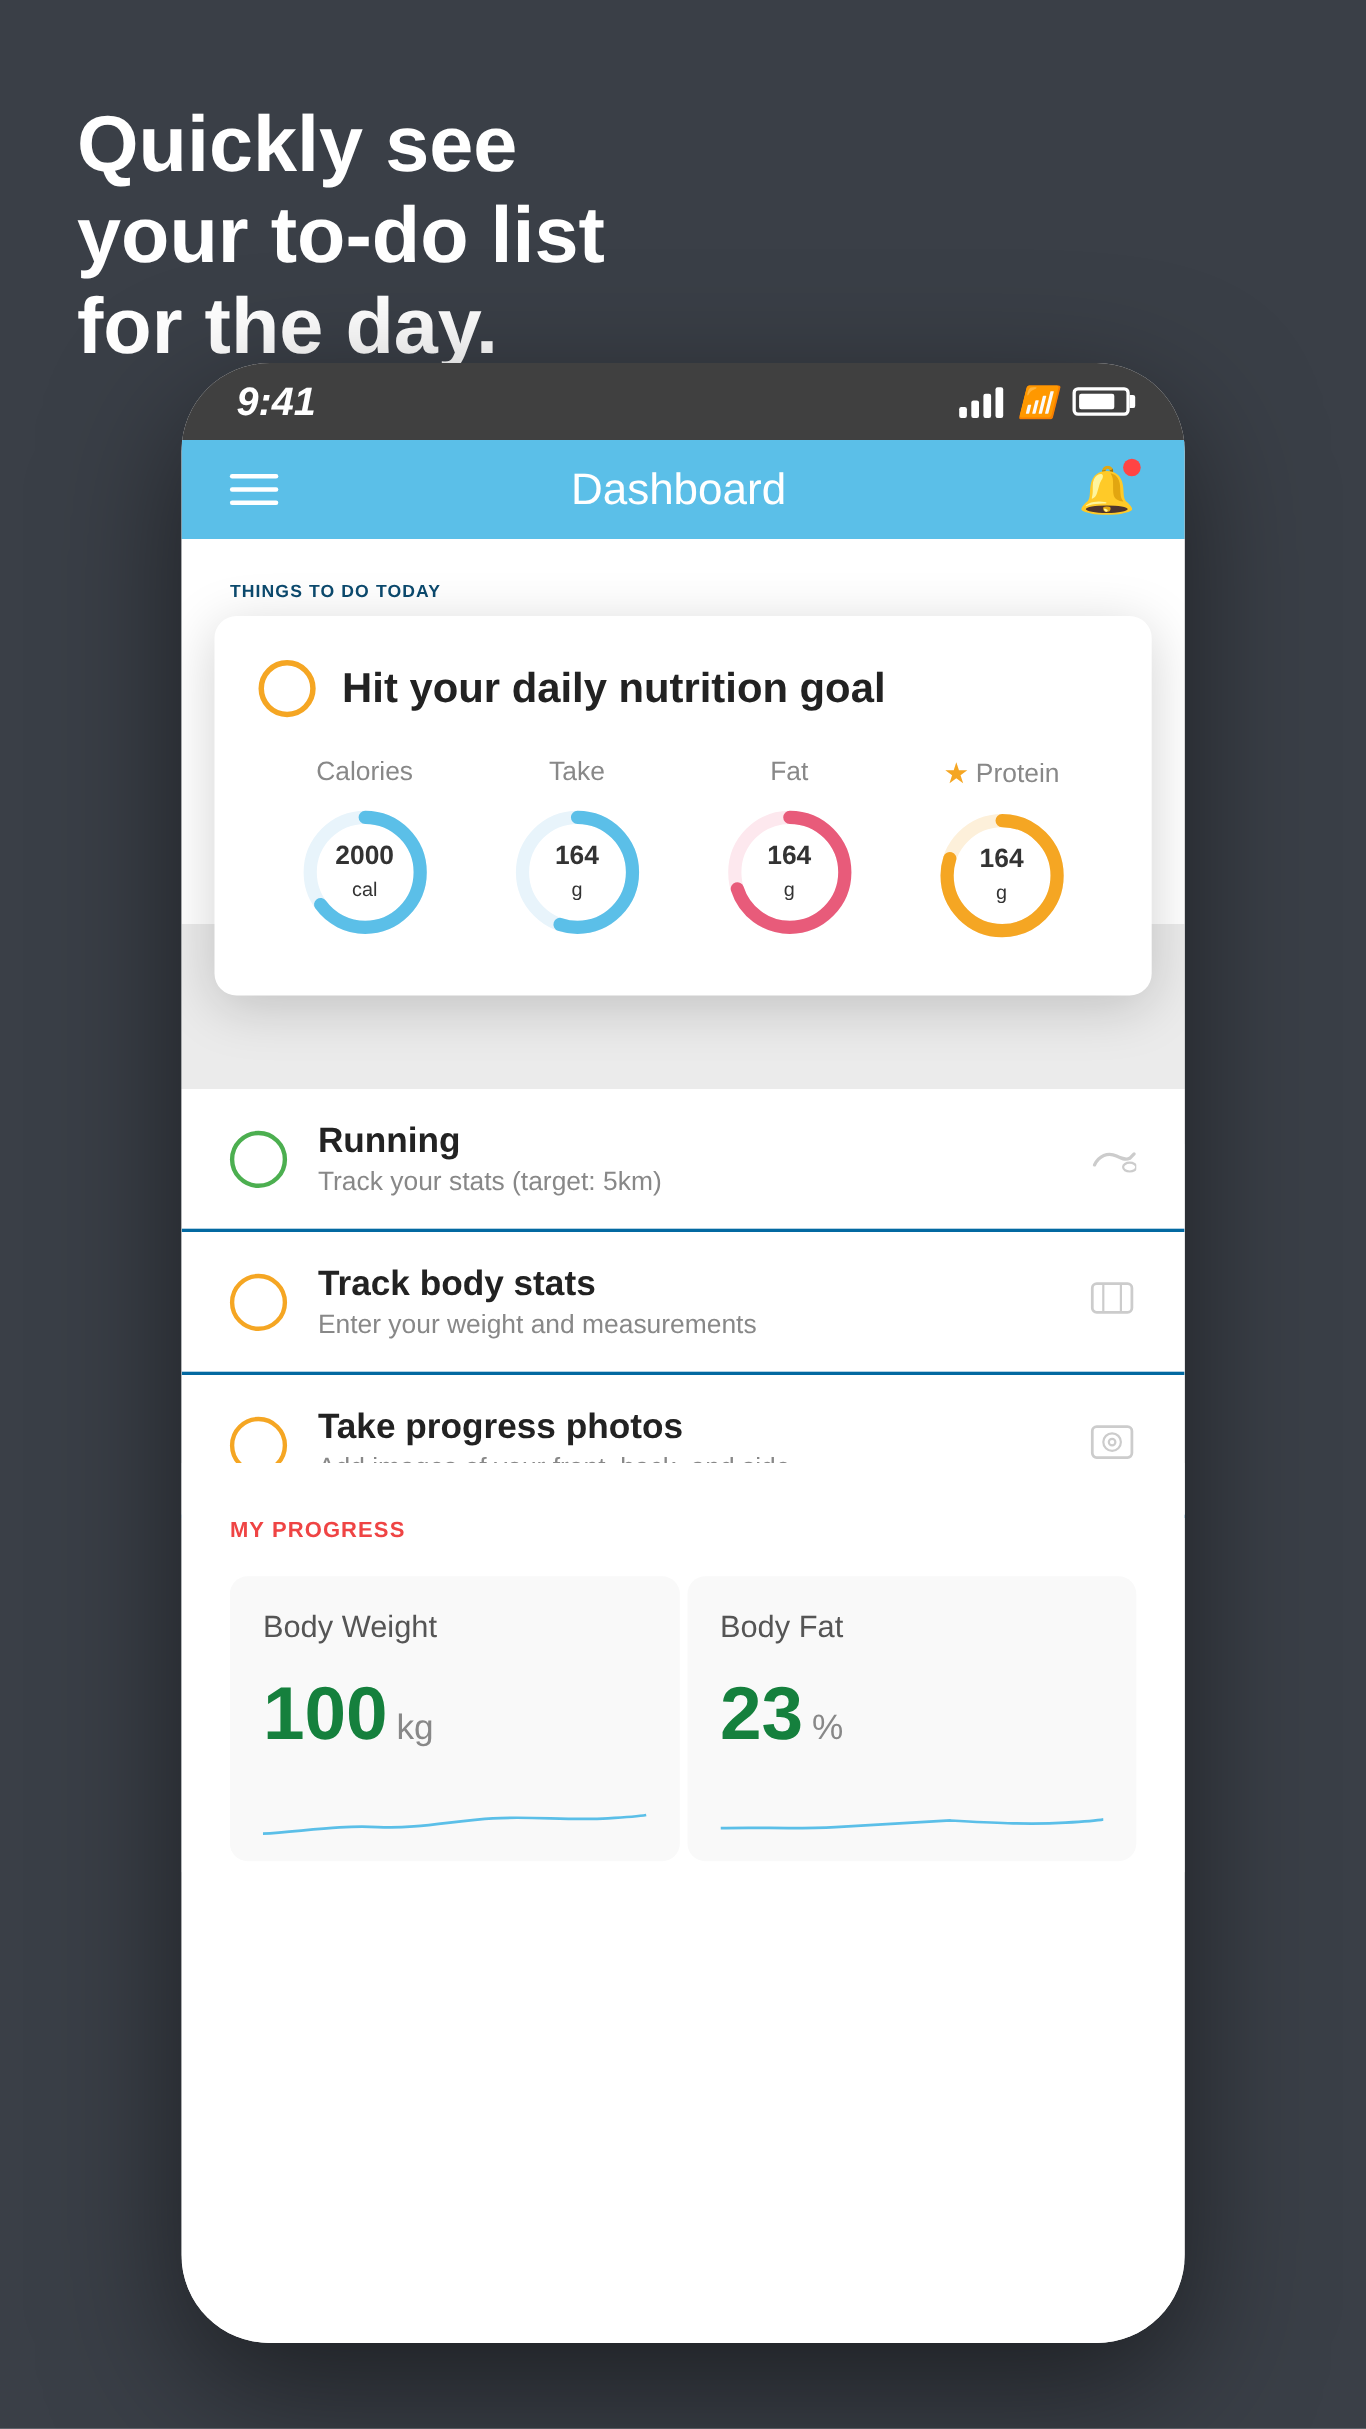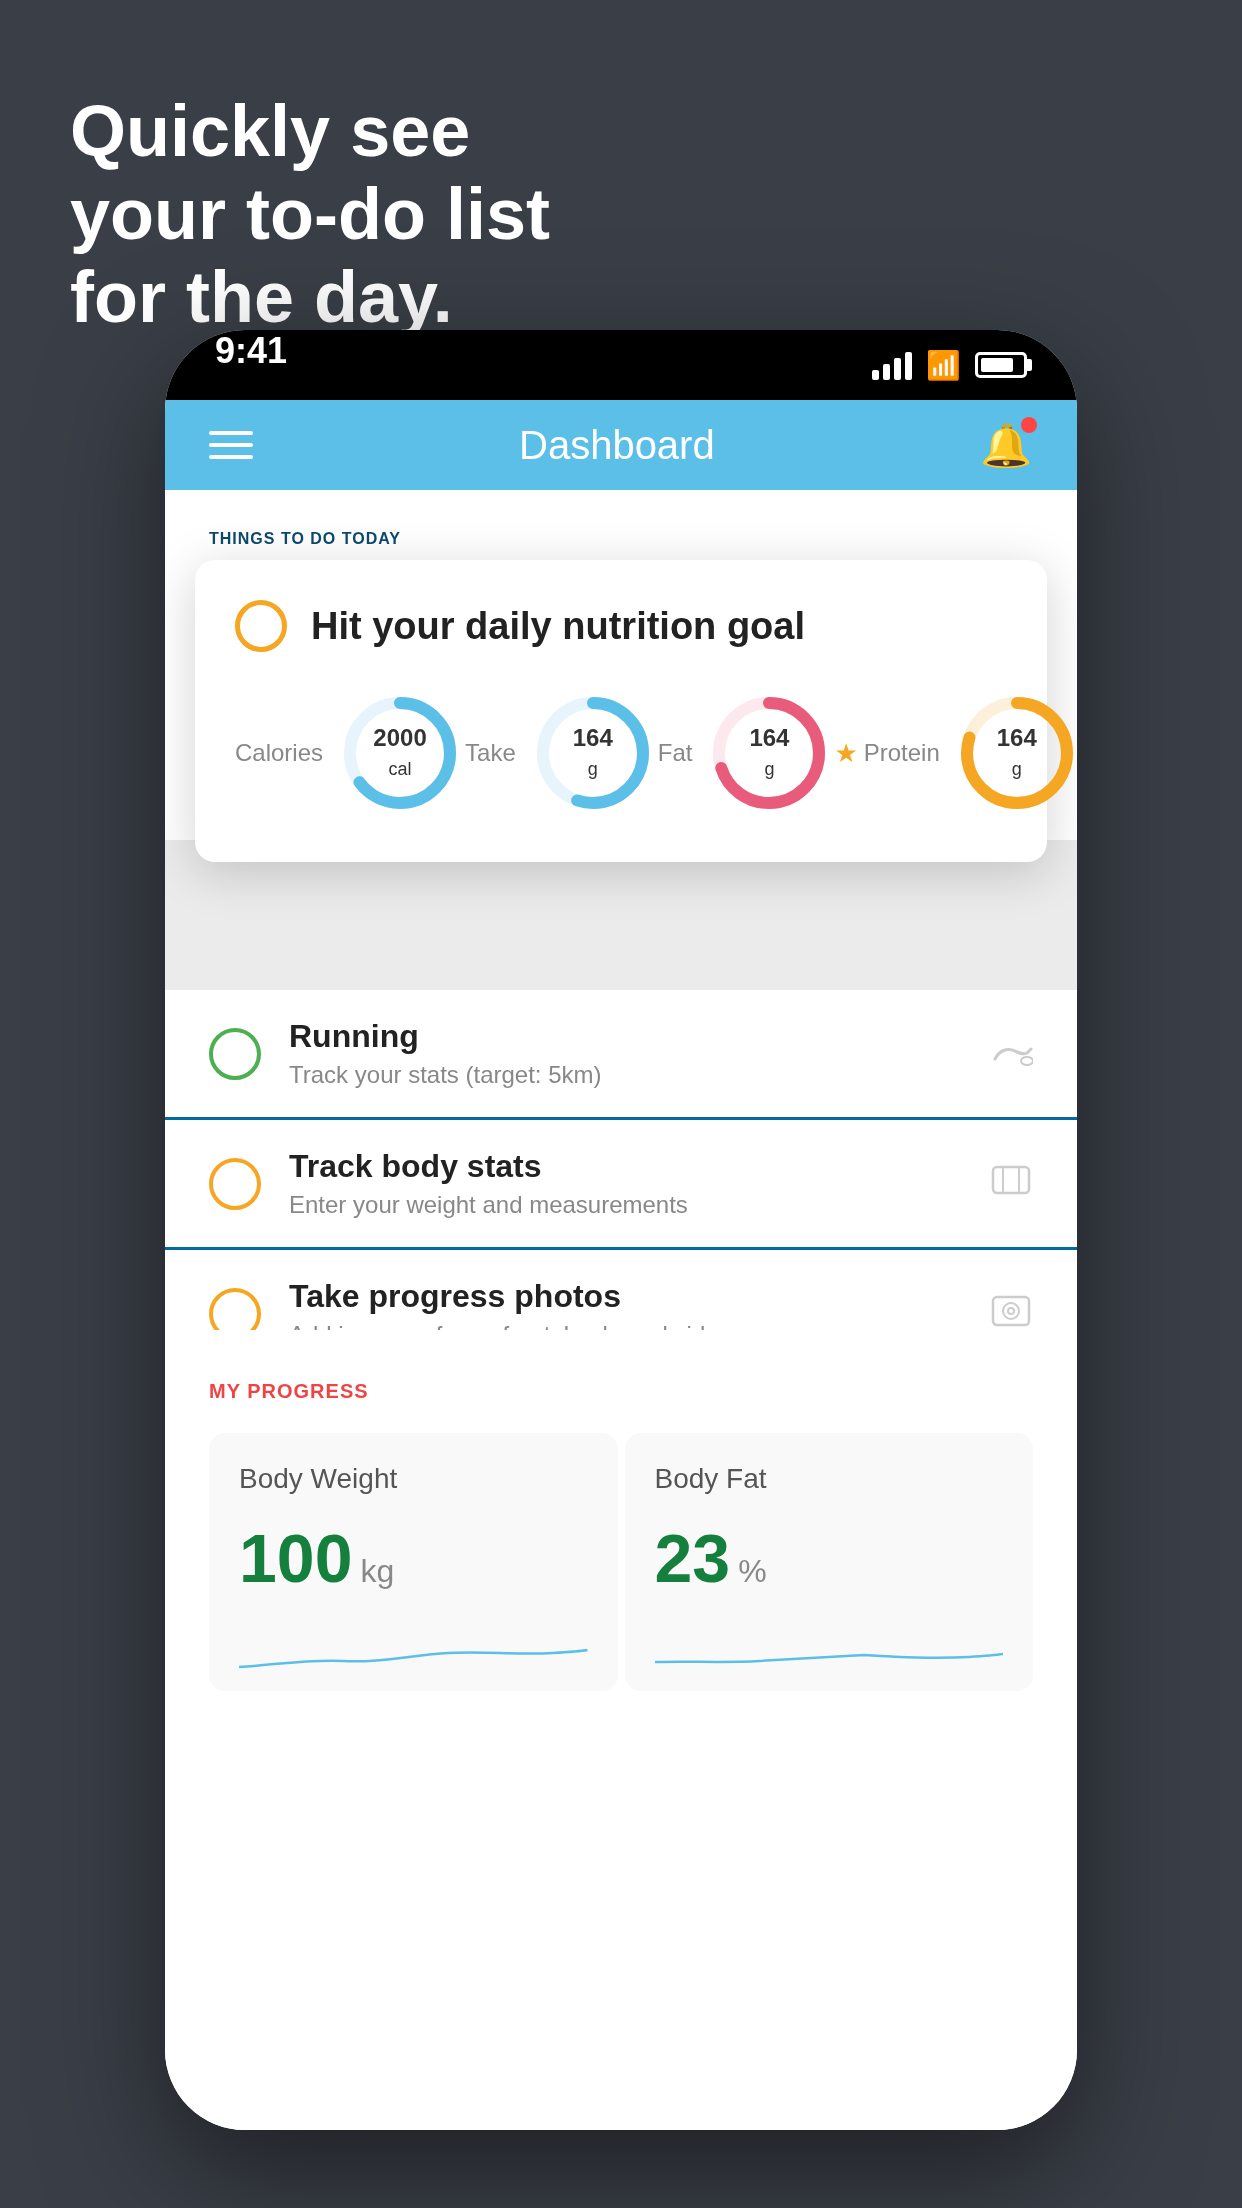--- a/index.html
+++ b/index.html
@@ -34,25 +34,27 @@
       height: 1800px;
       background: #f2f2f2;
       border-radius: 80px;
       overflow: hidden;
       box-shadow: 0 40px 120px rgba(0,0,0,0.5);
       z-index: 2;
     }
 
     
     .status-bar {
-      background: #000000;
+      background: #404040;
       height: 70px;
       display: flex;
+      align-items: center;
       justify-content: space-between;
       padding: 0 50px;
+      font-style: italic;
     }
 
     .status-time {
       color: #fff;
       font-size: 36px;
       font-weight: 600;
     }
 
     .status-icons {
       display: flex;
@@ -205,21 +207,21 @@
     }
 
     .nutrition-circles {
       display: flex;
       justify-content: space-around;
       align-items: flex-start;
     }
 
     .nutrition-item {
       display: flex;
-      flex-direction: row;
+      flex-direction: column;
       align-items: center;
       gap: 12px;
     }
 
     .nutrition-label {
       font-size: 24px;
       color: #888;
     }
 
     .nutrition-label.starred {

